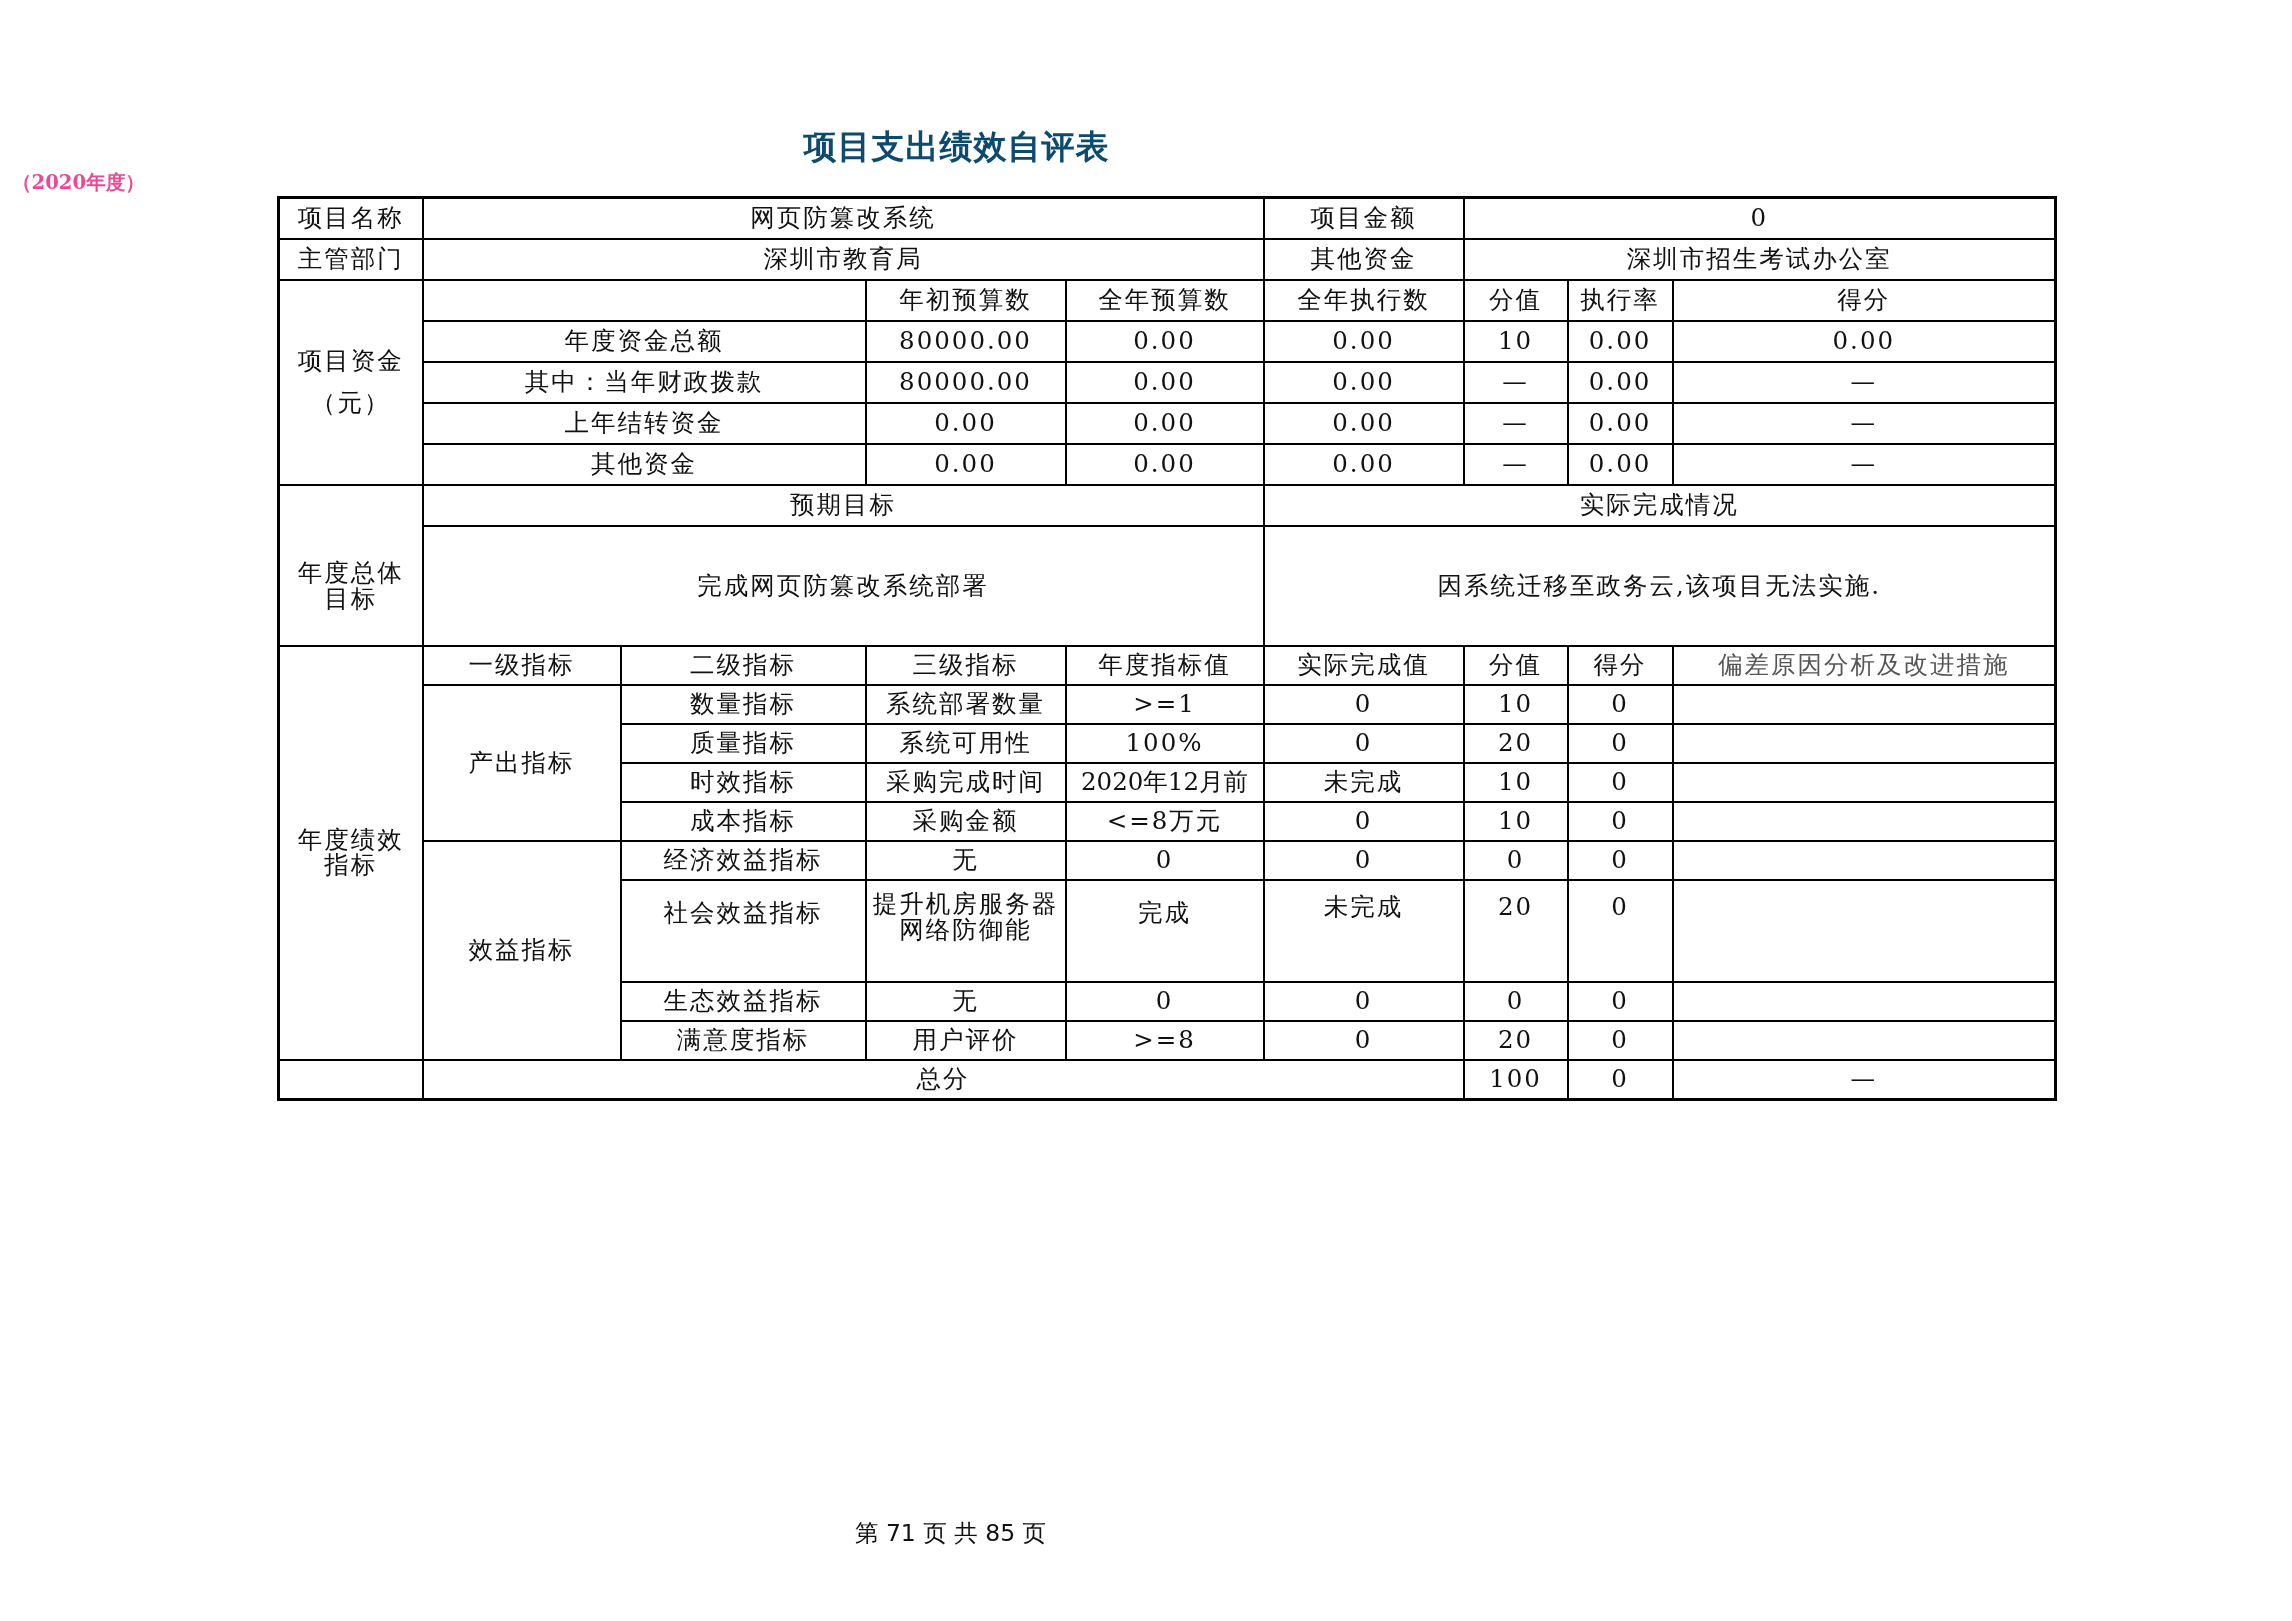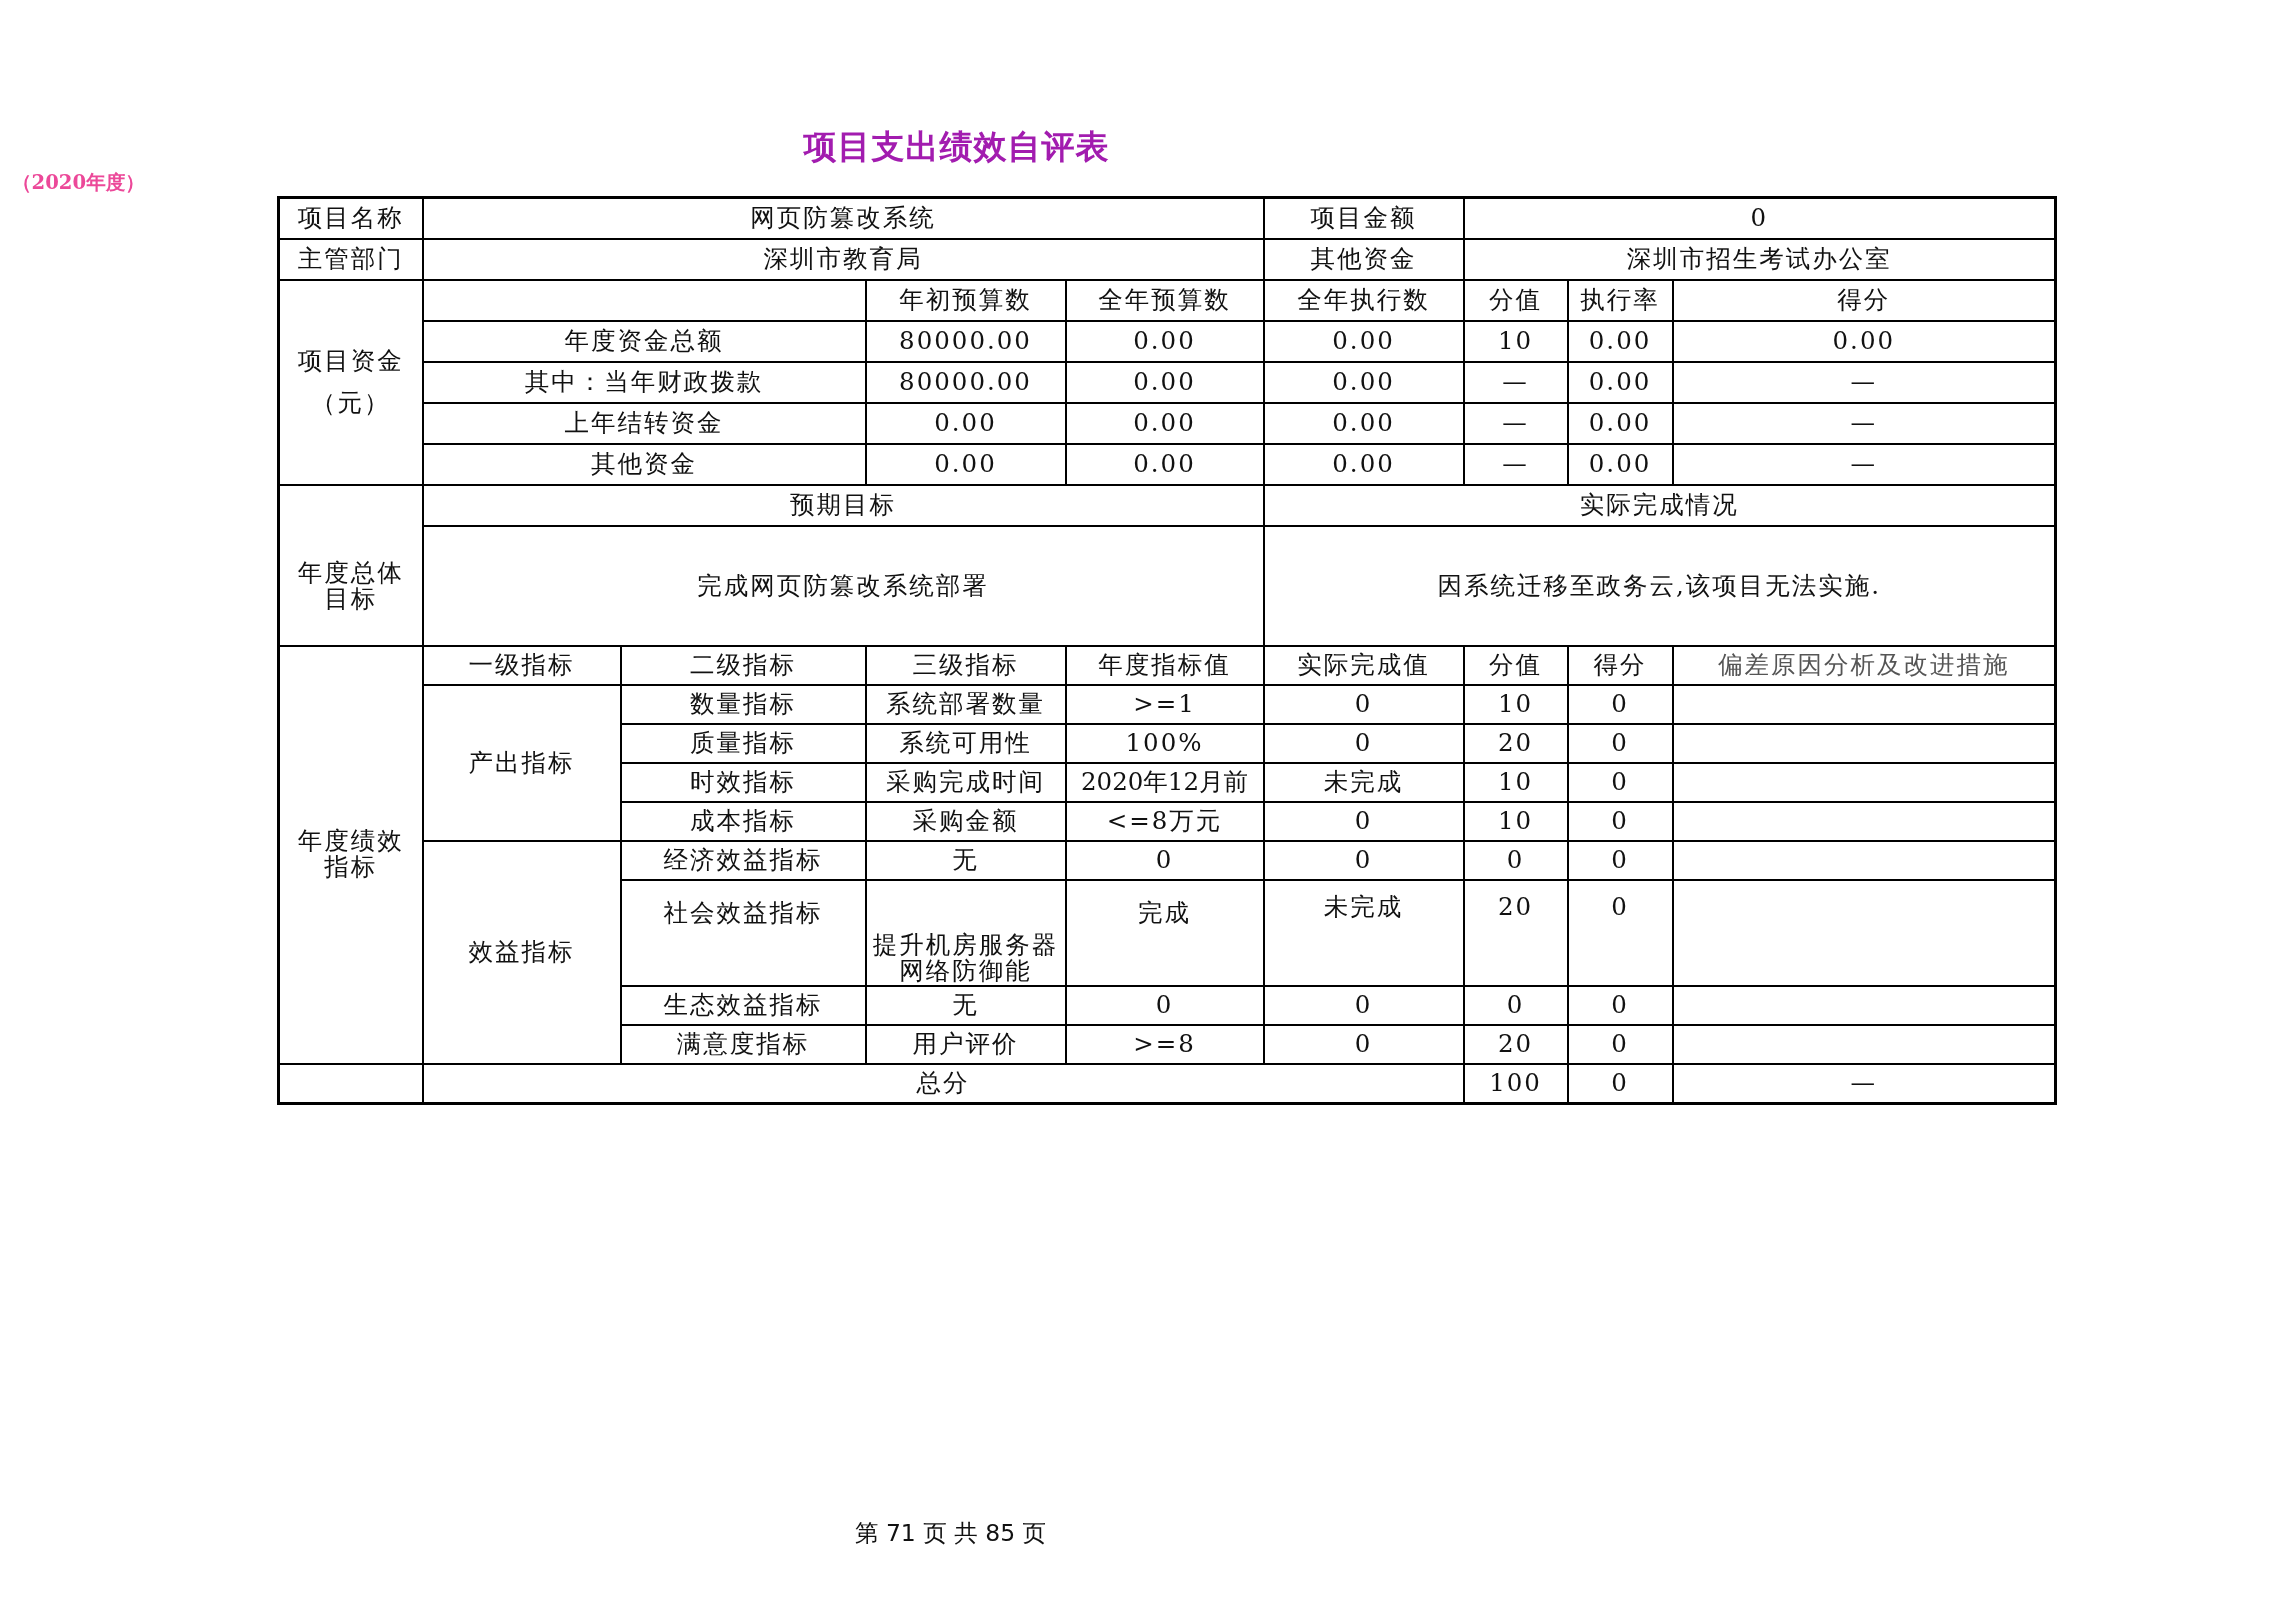--- a/index.html
+++ b/index.html
@@ -1,34 +1,34 @@
 <!DOCTYPE html>
 <html><head>
 <meta charset="utf-8">
 <style>
   html, body { margin:0; padding:0; background:#ffffff; }
   body { width:2293px; height:1621px; position:relative; overflow:hidden;
          font-family:"DejaVu Serif","Liberation Serif",serif; color:#111; }
   .title { position:absolute; left:0; width:1913px; top:125px; text-align:center;
            font-family:"DejaVu Sans","Liberation Sans",sans-serif; font-weight:bold;
-           font-size:33px; letter-spacing:1px; color:#a21caf; }
+           font-size:33px; letter-spacing:1px; color:#0c4a6e; }
   .subtitle { position:absolute; left:12px; width:2293px; top:169px; text-align:left;
               font-size:19.6px; font-weight:bold; color:#ec4899; }
   table.main { position:absolute; left:277px; top:196px; border-collapse:collapse;
                table-layout:fixed; width:1777px; border:3.9px solid #000; }
   table.main td { border:2.9px solid #000; text-align:center; vertical-align:middle;
                   font-size:24.5px; padding:0 3.9px; line-height:1.15; letter-spacing:2px;
                   color:#111; overflow:hidden; }
   .r46 td { height:39px;margin-left:36px; }
   .tall-goal { height:118px;margin-left:19px; }
   .ind td { height:37px; }
   .ind-tall td { height:82px; }
   .footer { position:absolute; left:0; width:1901px; top:1517px; text-align:center;
             font-family:"DejaVu Sans","Liberation Sans",sans-serif; font-size:23.5px; color:#111; }
-  .wrap2 { display:inline-block; max-width:186px; line-height:1.05;margin-top:41px; }
+  .wrap2 { display:inline-block; max-width:186px; line-height:1.05; }
   .lbl-wrap { display:inline-block; max-width:118px; line-height:1.05; }
 </style>
 </head>
 <body>
 
 <div class="title">项目支出绩效自评表</div>
 <div class="subtitle">（2020年度）</div>
 
 <table class="main">
   <colgroup>

